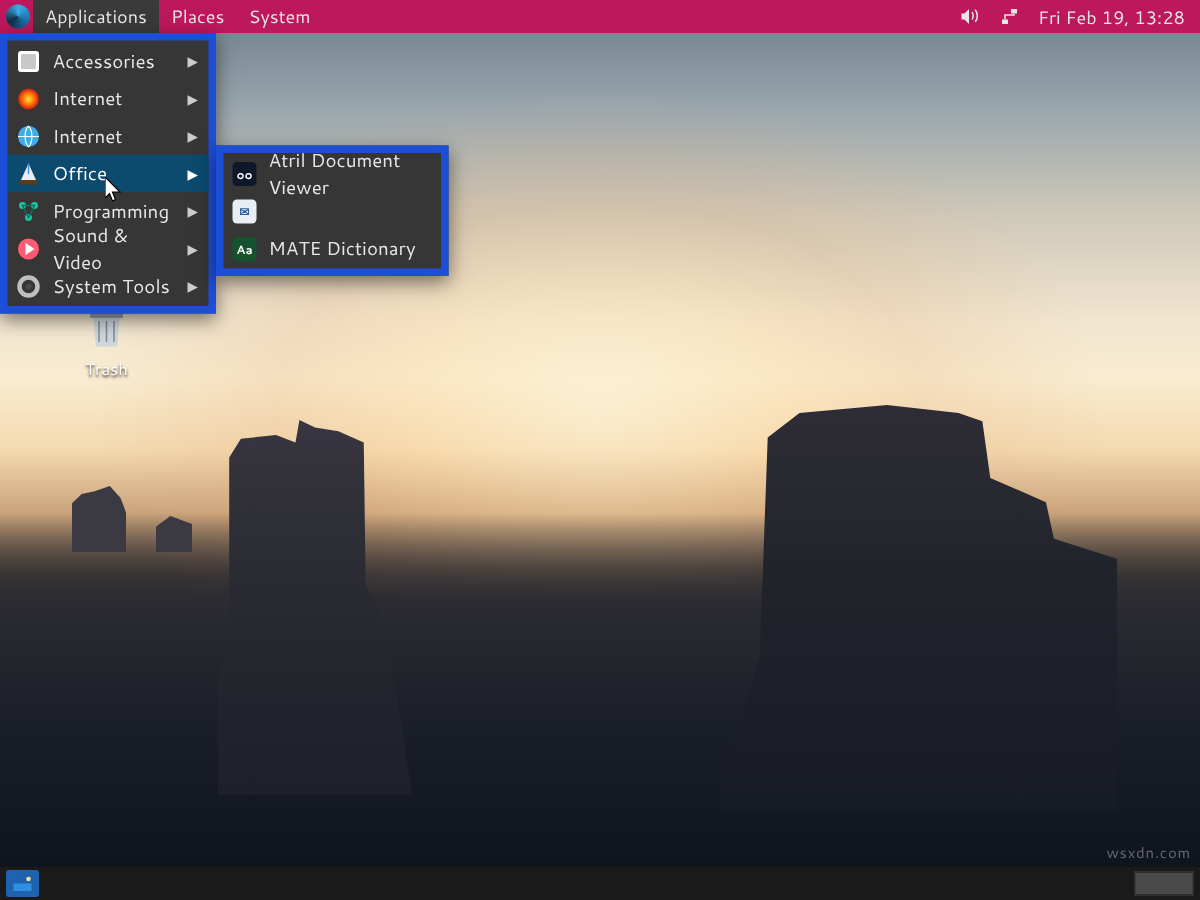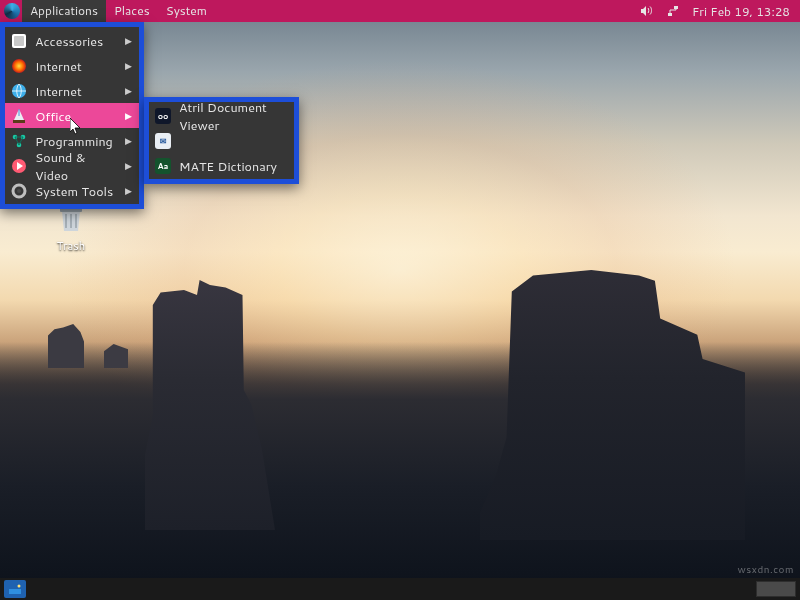--- a/index.html
+++ b/index.html
@@ -91,21 +91,21 @@
     padding: 1px 0;
     z-index: 200;
   }
   .menu-panel.main { top: 22px; left: 0; width: 144px; }
   .menu-panel.sub  { top: 97px; left: 144px; width: 155px; }
   .menu-item {
     display: flex; align-items: center;
     height: 25px; padding: 0 6px; gap: 8px;
     cursor: default;
   }
-  .menu-item.hovered { background: #ec4899; color: #fff; justify-content: space-between; }
+  .menu-item.hovered { background: #0c4a6e; color: #fff; justify-content: space-between; }
   .menu-item .mi-icon {
     width: 16px; height: 16px; flex: 0 0 16px;
     border-radius: 3px; display:flex; align-items:center; justify-content:center;
     font-size: 8px; font-weight:bold; color:#fff;
   }
   .menu-item .mi-label { flex: 1; font-size: 12.5px; }
   .menu-item .mi-arrow { width: 8px; color:#ccc; font-size:9px; }
   .menu-item.hovered .mi-arrow { color:#fff; }
 
   

